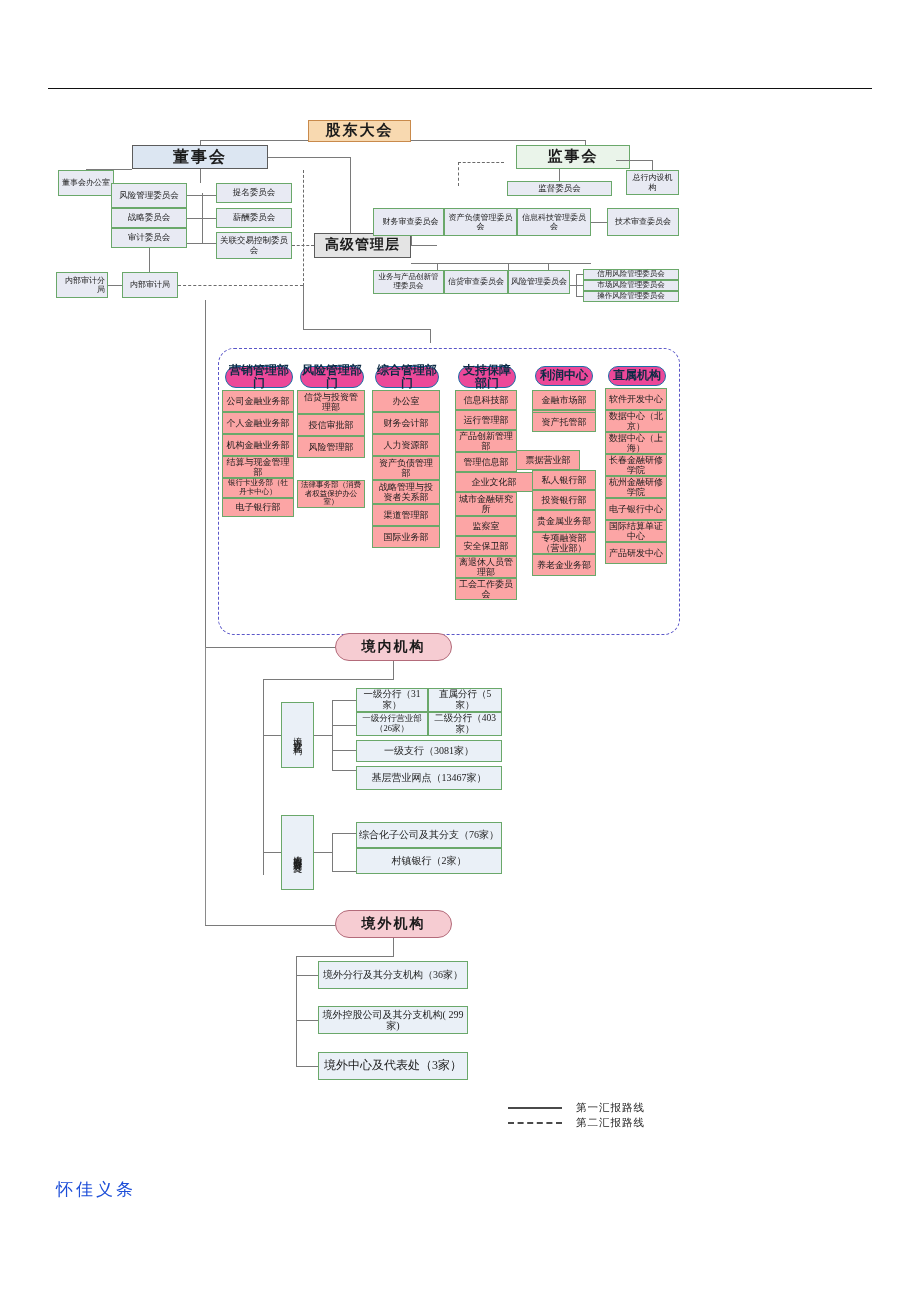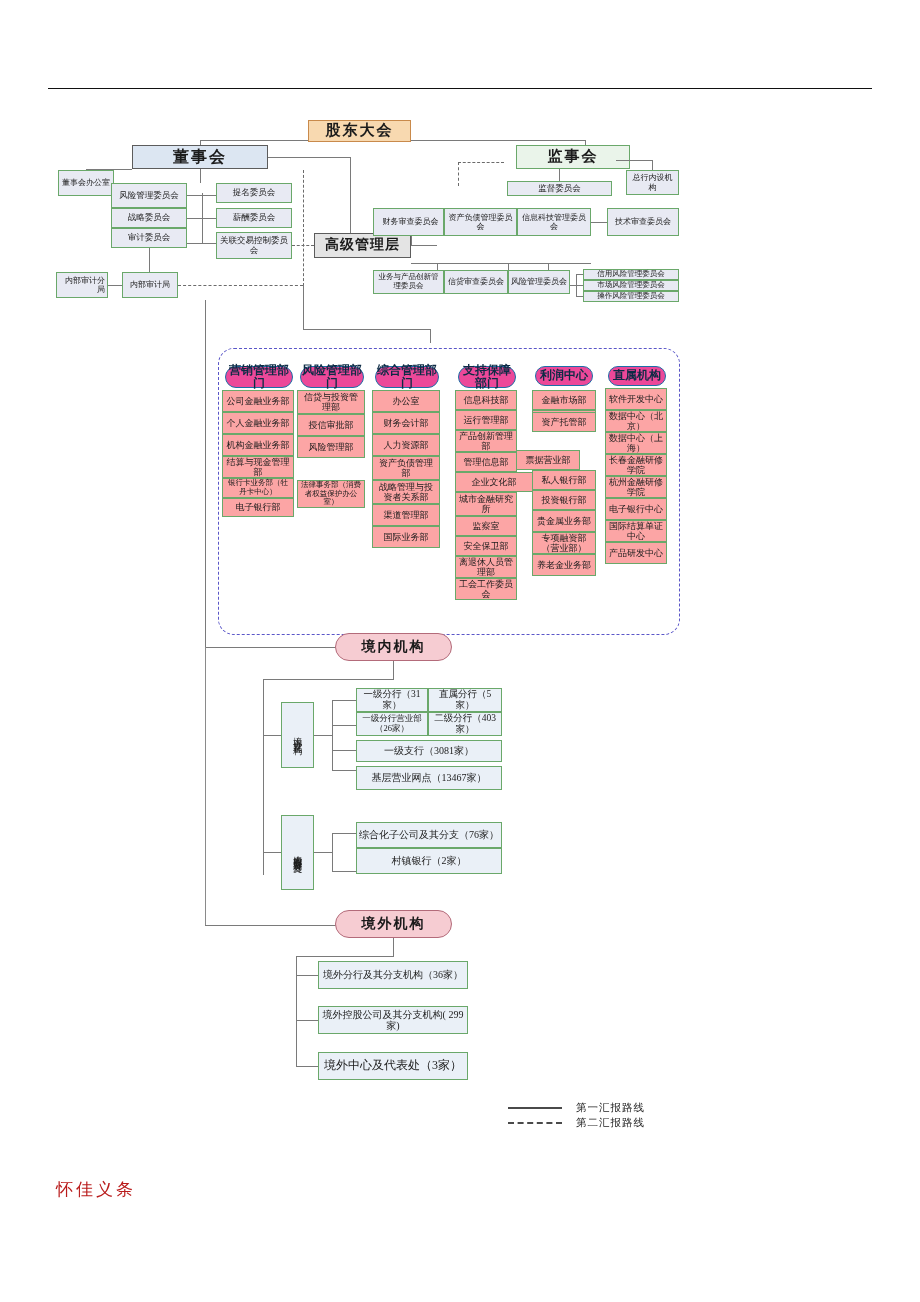--- a/index.html
+++ b/index.html
@@ -13,21 +13,21 @@
   
   .doc-header{
     position:absolute;left:0;top:60px;width:920px;text-align:center;
     font-size:13px;color:#222;letter-spacing:1px;
   }
   .header-rule{
     position:absolute;left:48px;top:88px;width:824px;height:0;
     border-top:1.5px solid #111;
   }
   .doc-footer{
-    position:absolute;left:56px;top:1178px;font-size:17px;color:#b91c1c;
+    position:absolute;left:56px;top:1178px;font-size:17px;color:#1d4ed8;
     letter-spacing:3px;
   }
 
   
   .box{
     position:absolute;box-sizing:border-box;
     display:flex;align-items:center;justify-content:center;
     text-align:center;line-height:1.15;
     border:1px solid #6aa86a;background:#eef2f7;
     font-size:9px;color:#1b1b1b;padding:1px 2px;

